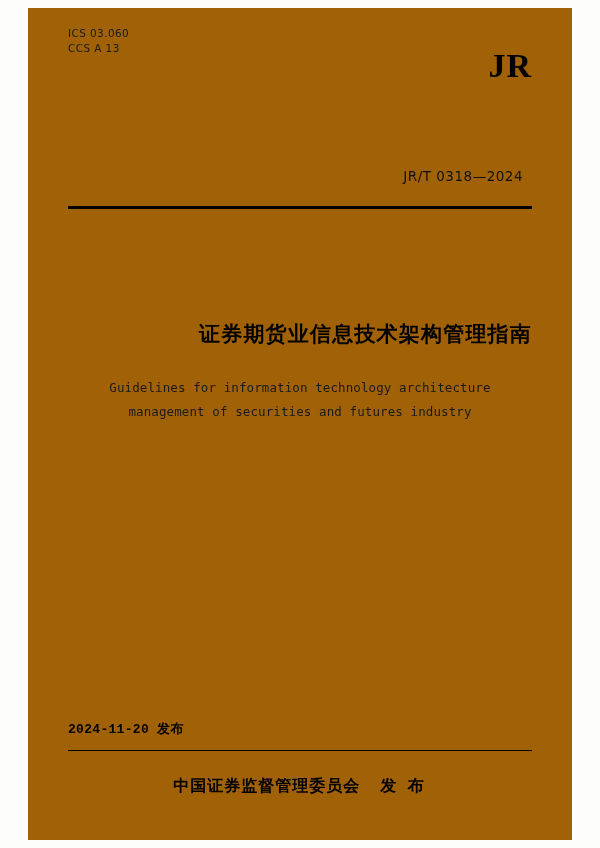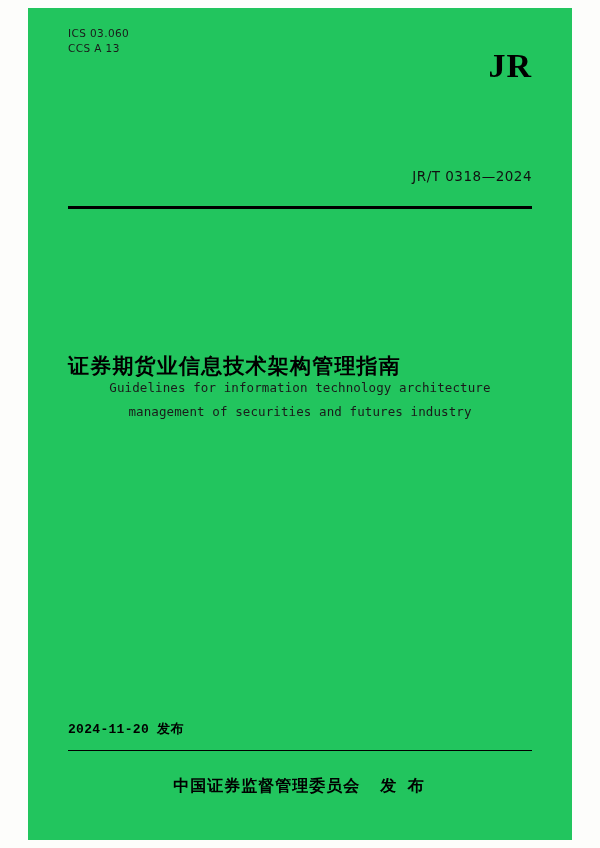--- a/index.html
+++ b/index.html
@@ -19,21 +19,21 @@
     height: 848px;
     background: #fdfdfb;
     box-sizing: border-box;
   }
   .sheet {
     position: absolute;
     left: 28px;
     top: 8px;
     width: 544px;
     height: 832px;
-    background: #22c55e;
+    background: #a16207;
     box-shadow: 0 0 0 0 rgba(0,0,0,0);
   }
   .codes {
     position: absolute;
     left: 40px;
     top: 18px;
     font-size: 10.5px;
     line-height: 15px;
     color: #1a1a1a;
     letter-spacing: 0.4px;
@@ -59,47 +59,46 @@
     text-align: center;
     font-size: 25px;
     font-weight: bold;
     color: #000;
     letter-spacing: 7px;
     font-family: "DejaVu Sans", "Liberation Sans", sans-serif;
     white-space: nowrap;
   }
   .std-number {
     position: absolute;
-    right: 40px;
+    right: 49px;
     top: 160px;
     font-size: 13.5px;
     color: #111;
     letter-spacing: 0.5px;
     font-family: "DejaVu Sans", sans-serif;
   }
   .rule-thick {
     position: absolute;
     left: 40px;
     right: 40px;
     top: 198px;
     height: 3px;
     background: #000;
   }
   .doc-title-cn {
     position: absolute;
     left: 40px;
     right: 40px;
     top: 312px;
-    text-align: left;
+    text-align: right;
     font-size: 21px;
     font-weight: bold;
     color: #000;
     letter-spacing: 1.2px;
     font-family: "DejaVu Sans", "Liberation Sans", sans-serif;
-    margin-top: 32px;
   }
   .doc-title-en {
     position: absolute;
     left: 78px;
     right: 78px;
     top: 368px;
     text-align: center;
     font-size: 12.5px;
     line-height: 24px;
     color: #1a1a1a;

